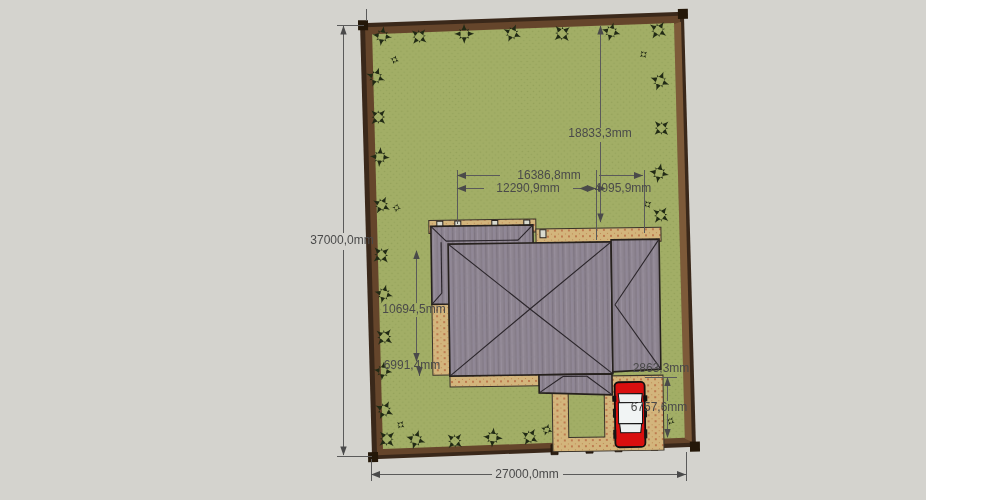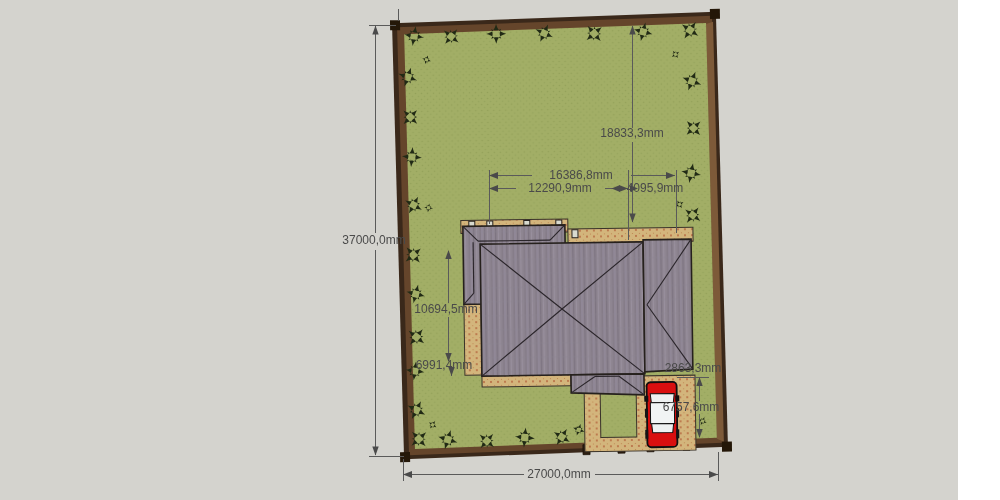--- a/index.html
+++ b/index.html
@@ -1,17 +1,17 @@
 <!DOCTYPE html>
 <html><head>
 <meta charset="utf-8">
 <style>
   html,body{margin:0;padding:0;}
   body{font-family:"Liberation Sans", sans-serif;}
-  #viewport{position:relative;width:926px;height:500px;overflow:hidden;background:#d4d3ce;padding-left:32px;}
+  #viewport{position:relative;width:926px;height:500px;overflow:hidden;background:#d4d3ce;}
   svg{display:block;}
   text.dim{font-family:"Liberation Sans", sans-serif;font-size:12px;fill:#4a4a4a;}
 </style>
 </head>
 <body>
 
 <div id="viewport">
 <svg width="1000" height="500" viewBox="0 0 1000 500">
   <defs>
     <pattern id="lawnTex" width="6" height="6" patternUnits="userSpaceOnUse">

